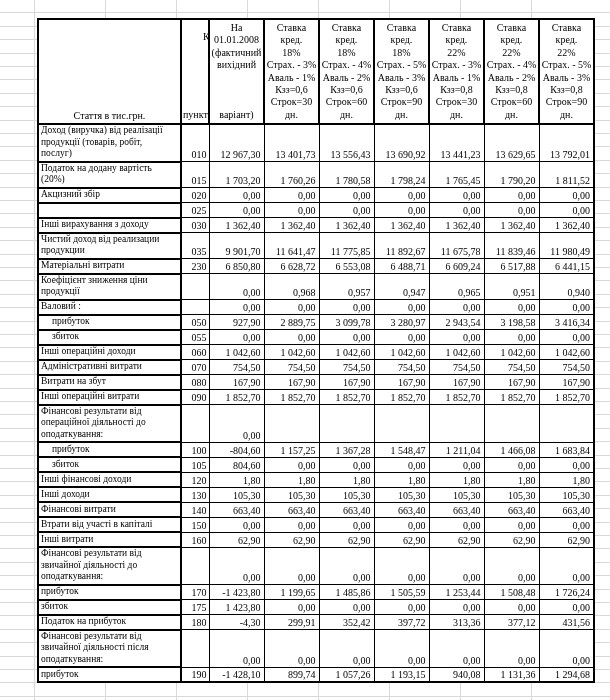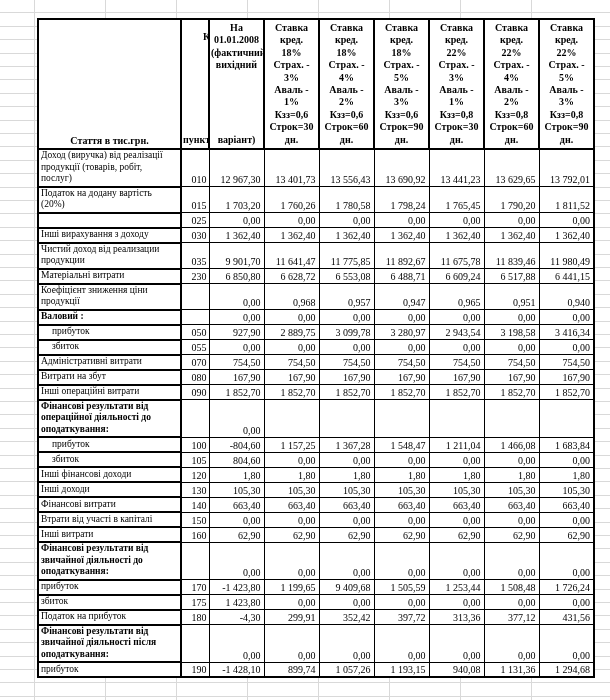--- a/index.html
+++ b/index.html
@@ -7,30 +7,30 @@
        font-family:"Liberation Serif",serif;color:#000;overflow:hidden;}
   
   .sheet{position:absolute;inset:0;
     background-image:
       repeating-linear-gradient(to bottom, transparent 0 12.4px, #d9d9d9 12.4px 13.4px),
       repeating-linear-gradient(to right, transparent 0 70px, #d9d9d9 70px 71px);
     background-position:0 0, -36px 0;}
   table{position:absolute;left:37px;top:18px;width:556px;table-layout:fixed;
         border-collapse:collapse;background:#fff;border:2px solid #000;font-size:10px;}
   th,td{border:1px solid #000;background:#fff;padding:0 2px;overflow:hidden;}
-  thead th{border:2px solid #000;font-weight:bold;height:86px;vertical-align:top;
+  thead th{border:2px solid #000;font-weight:normal;height:86px;vertical-align:top;
            text-align:center;padding:2px 1px;}
   th.article{vertical-align:bottom;}
   .hcol{display:flex;flex-direction:column;height:100%;line-height:12.4px;}
   .hcol .term{margin-top:auto;}
   .codebox .topword{margin-top:9px;margin-left:20px;}
   tbody td{height:12px;line-height:12px;vertical-align:bottom;}
   tr.tall td{height:25px;}
   td.label{border:2px solid #000;text-align:left;font-size:9.5px;line-height:11.5px;padding:0 5px 1px 2px;}
-  td.label.bold{font-weight:bold;}
+  td.label.bold{font-weight:normal;}
   td.label.indent{padding-left:13px;}
   td.code{text-align:right;}
   td.num{text-align:right;padding-right:3px;}
 </style>
 </head>
 <body>
 
 <div class="sheet"></div>
 
 <table>
@@ -143,20 +143,31 @@
         <td class="code">015</td>
         <td class="num">1 703,20</td>
         <td class="num">1 760,26</td>
         <td class="num">1 780,58</td>
         <td class="num">1 798,24</td>
         <td class="num">1 765,45</td>
         <td class="num">1 790,20</td>
         <td class="num">1 811,52</td>
       </tr>
       <tr>
+        <td class="label">Акцизний збір</td>
+        <td class="code">020</td>
+        <td class="num">0,00</td>
+        <td class="num">0,00</td>
+        <td class="num">0,00</td>
+        <td class="num">0,00</td>
+        <td class="num">0,00</td>
+        <td class="num">0,00</td>
+        <td class="num">0,00</td>
+      </tr>
+      <tr>
         <td class="label"></td>
         <td class="code">025</td>
         <td class="num">0,00</td>
         <td class="num">0,00</td>
         <td class="num">0,00</td>
         <td class="num">0,00</td>
         <td class="num">0,00</td>
         <td class="num">0,00</td>
         <td class="num">0,00</td>
       </tr>
@@ -231,20 +242,31 @@
         <td class="code">055</td>
         <td class="num">0,00</td>
         <td class="num">0,00</td>
         <td class="num">0,00</td>
         <td class="num">0,00</td>
         <td class="num">0,00</td>
         <td class="num">0,00</td>
         <td class="num">0,00</td>
       </tr>
       <tr>
+        <td class="label">Інші операційні доходи</td>
+        <td class="code">060</td>
+        <td class="num">1 042,60</td>
+        <td class="num">1 042,60</td>
+        <td class="num">1 042,60</td>
+        <td class="num">1 042,60</td>
+        <td class="num">1 042,60</td>
+        <td class="num">1 042,60</td>
+        <td class="num">1 042,60</td>
+      </tr>
+      <tr>
         <td class="label">Адміністративні витрати</td>
         <td class="code">070</td>
         <td class="num">754,50</td>
         <td class="num">754,50</td>
         <td class="num">754,50</td>
         <td class="num">754,50</td>
         <td class="num">754,50</td>
         <td class="num">754,50</td>
         <td class="num">754,50</td>
       </tr>
@@ -367,21 +389,21 @@
         <td class="num">0,00</td>
         <td class="num">0,00</td>
         <td class="num">0,00</td>
         <td class="num">0,00</td>
       </tr>
       <tr>
         <td class="label">прибуток</td>
         <td class="code">170</td>
         <td class="num">-1 423,80</td>
         <td class="num">1 199,65</td>
-        <td class="num">9 409,68</td>
+        <td class="num">1 485,86</td>
         <td class="num">1 505,59</td>
         <td class="num">1 253,44</td>
         <td class="num">1 508,48</td>
         <td class="num">1 726,24</td>
       </tr>
       <tr>
         <td class="label">збиток</td>
         <td class="code">175</td>
         <td class="num">1 423,80</td>
         <td class="num">0,00</td>

